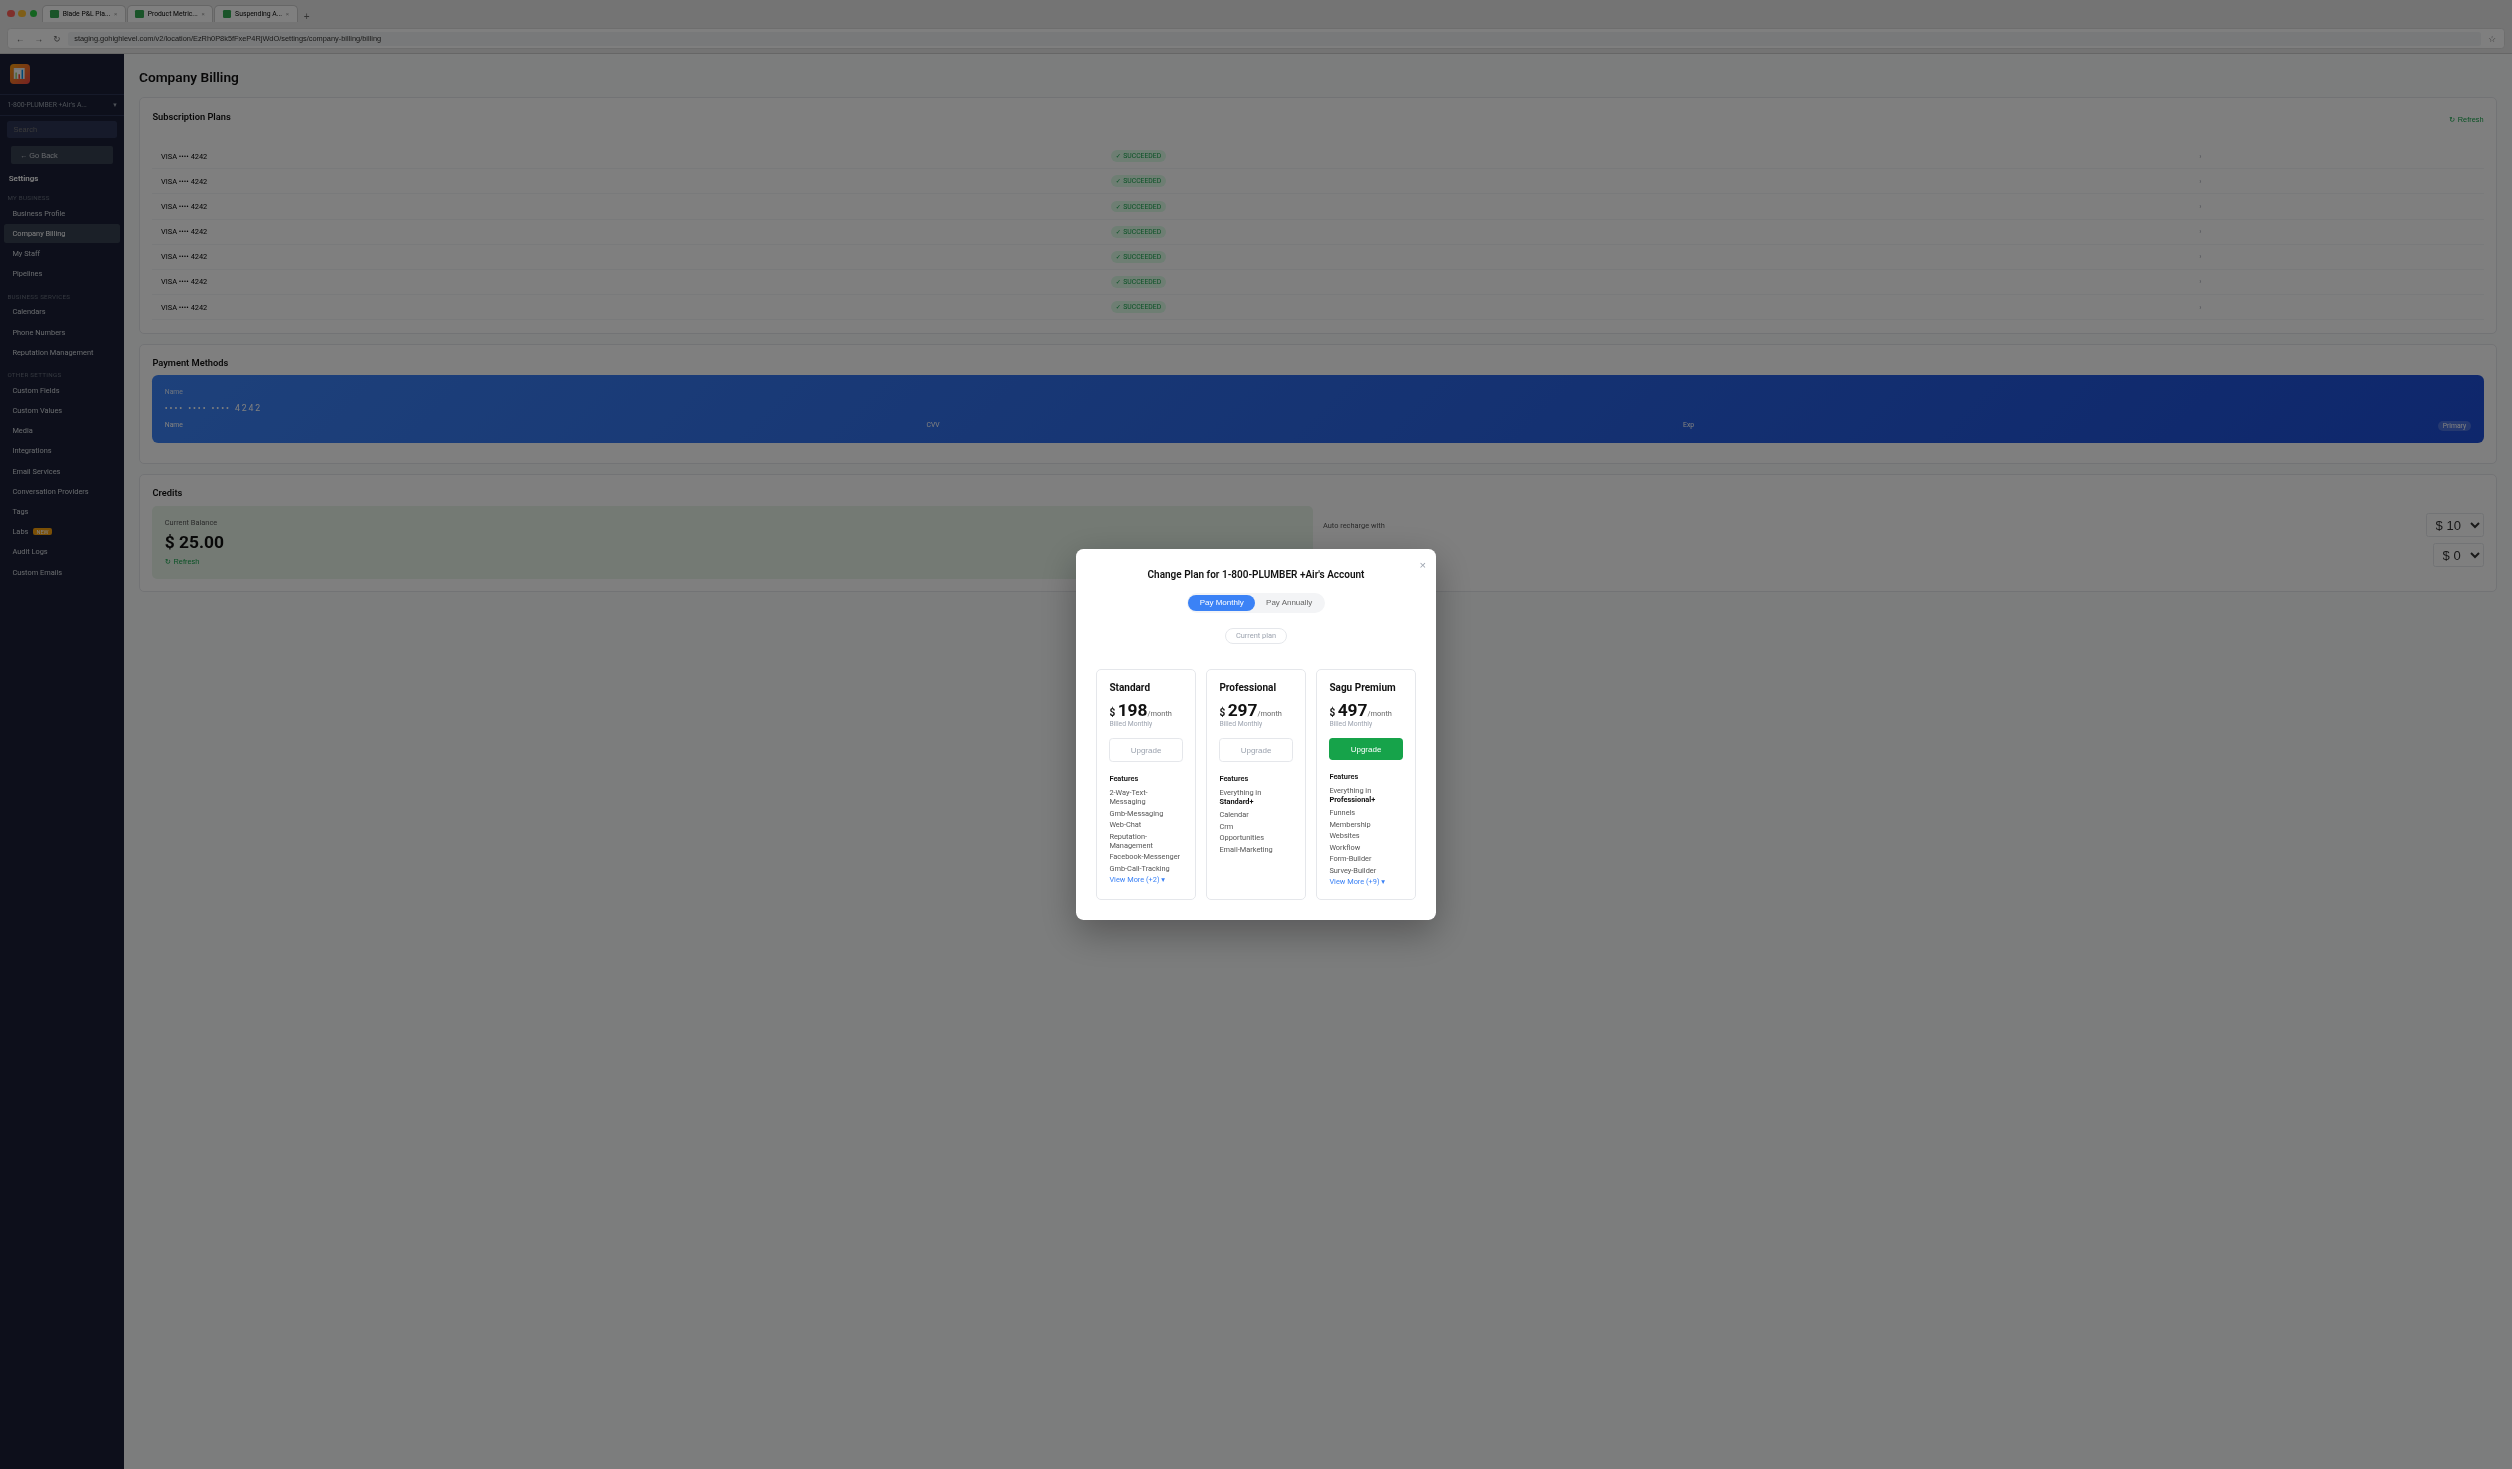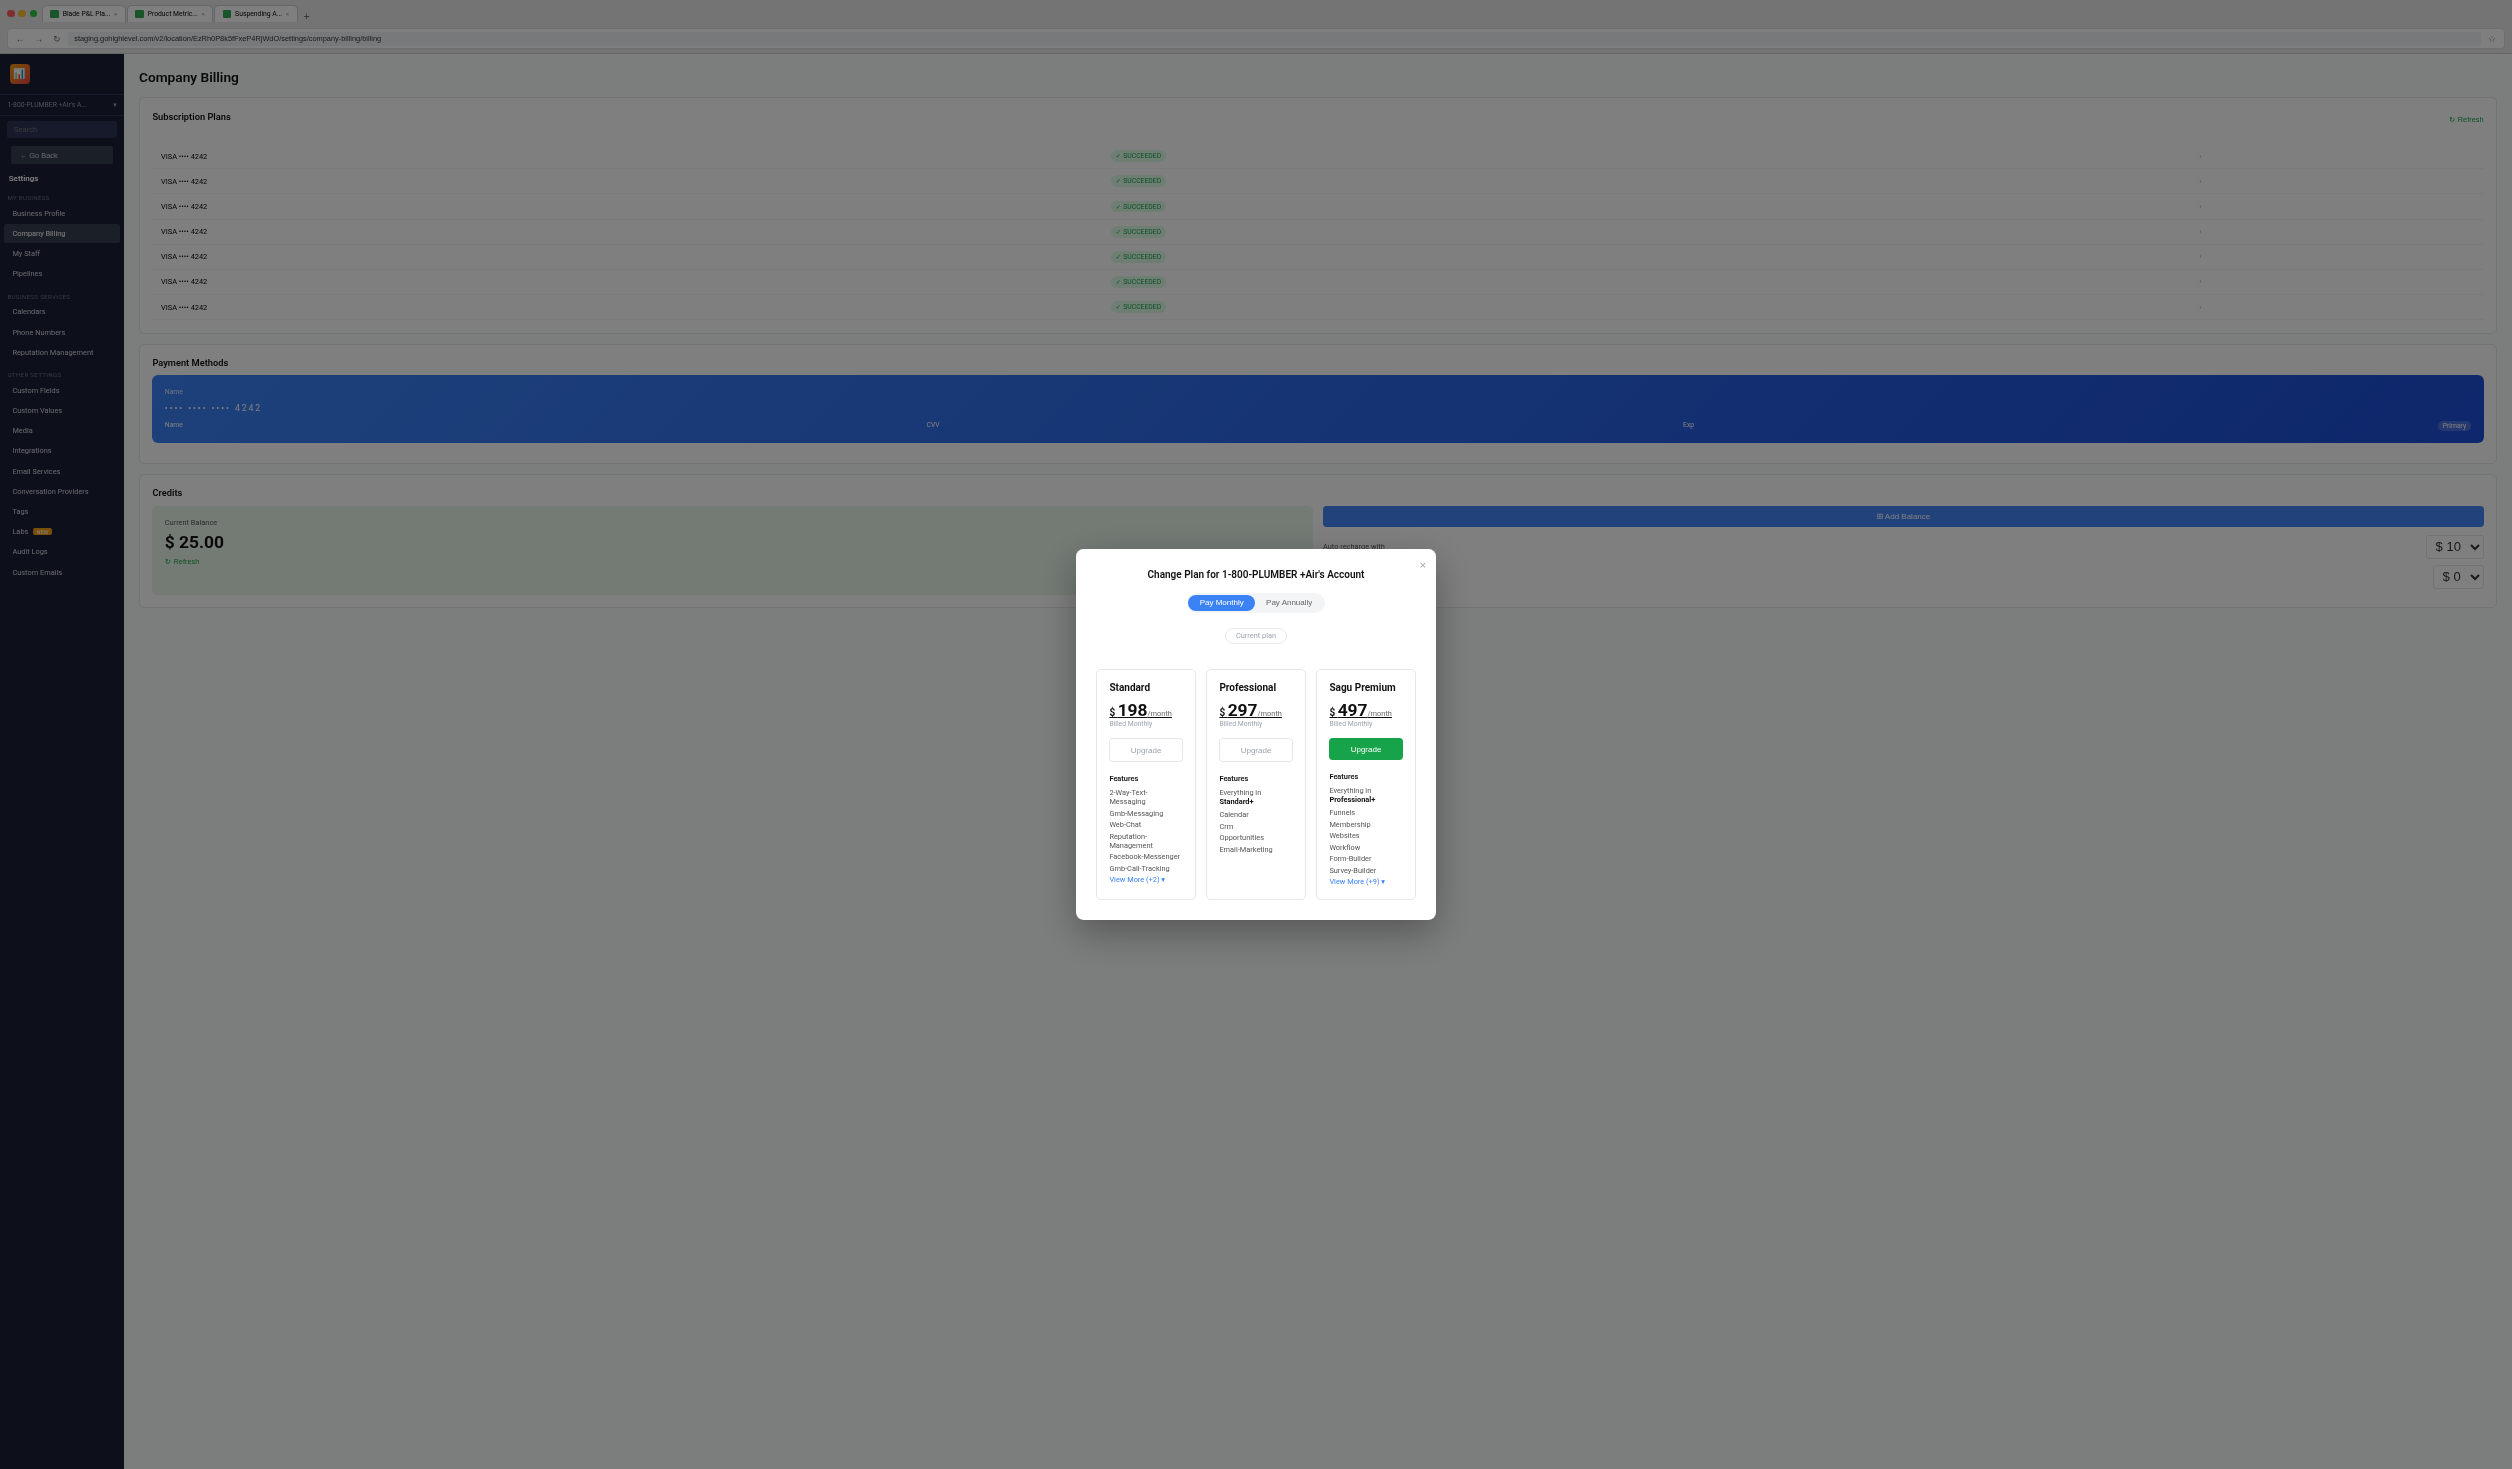--- a/index.html
+++ b/index.html
@@ -77,21 +77,21 @@
     .plan-toggle { display: flex; background: #f3f4f6; border-radius: 12.4px; padding: 1.9px; margin: 0 auto 7.4px; width: fit-content; }
     .plan-toggle-btn { padding: 3.7px 11.2px; border-radius: 10px; border: none; cursor: pointer; font-size: 8px; font-weight: 500; }
     .plan-toggle-btn.active { background: #3b82f6; color: #fff; }
     .plan-toggle-btn.inactive { background: transparent; color: #666; }
     .current-plan-label { text-align: center; color: #9ca3af; font-size: 7.4px; margin-bottom: 12.4px; border: 0.6px solid #e5e7eb; border-radius: 10px; padding: 2.5px 10px; width: fit-content; margin: 0 auto 12.4px; }
 
     
     .plans-grid { display: grid; grid-template-columns: 1fr 1fr 1fr; gap: 10px; }
     .plan-card { border: 0.6px solid #e5e7eb; border-radius: 5px; padding: 12.4px; }
     .plan-name { font-size: 10px; font-weight: 700; color: #111; margin-bottom: 7.4px; }
-    .plan-price { font-size: 17.4px; font-weight: 700; color: #111; text-decoration: underline; }
+    .plan-price { font-size: 17.4px; font-weight: 700; color: #111; }
     .plan-price .currency { font-size: 10px; }
     .plan-price .period { font-size: 7.4px; font-weight: 400; color: #666; }
     .plan-billing { font-size: 6.8px; color: #9ca3af; margin-bottom: 10px; }
     .plan-btn { width: 100%; padding: 6.2px; border-radius: 3.7px; border: 0.6px solid #e5e7eb; background: #fff; cursor: pointer; font-size: 8px; font-weight: 500; color: #9ca3af; margin-bottom: 12.4px; }
     .plan-btn.primary { background: #16a34a; color: #fff; border: none; }
     .features-title { font-size: 7.4px; font-weight: 600; color: #111; margin-bottom: 5px; }
     .feature-item { font-size: 7.4px; color: #555; margin-bottom: 2.5px; }
     .view-more { color: #3b82f6; font-size: 7.4px; cursor: pointer; display: flex; align-items: center; gap: 2.5px; }
     .everything-in { font-size: 7.4px; color: #555; margin-bottom: 4px; }
     .everything-in strong { color: #111; }
@@ -281,21 +281,20 @@
 
     <div class="card">
       <div class="card-title">Credits</div>
       <div class="credits-grid">
         <div class="balance-card">
           <div class="balance-label">Current Balance</div>
           <div class="balance-amount">$ 25.00</div>
           <button class="refresh-btn">↻ <span>Refresh</span></button>
         </div>
         <div>
-          <button class="add-balance-btn">⊞ Add Balance</button>
           <div class="auto-recharge">
             <div class="auto-recharge-row">
               <span>Auto recharge with</span>
               <select class="select-sm">
                 <option>$ 10</option>
                 <option>$ 25</option>
                 <option>$ 50</option>
               </select>
             </div>
             <div class="auto-recharge-row">

